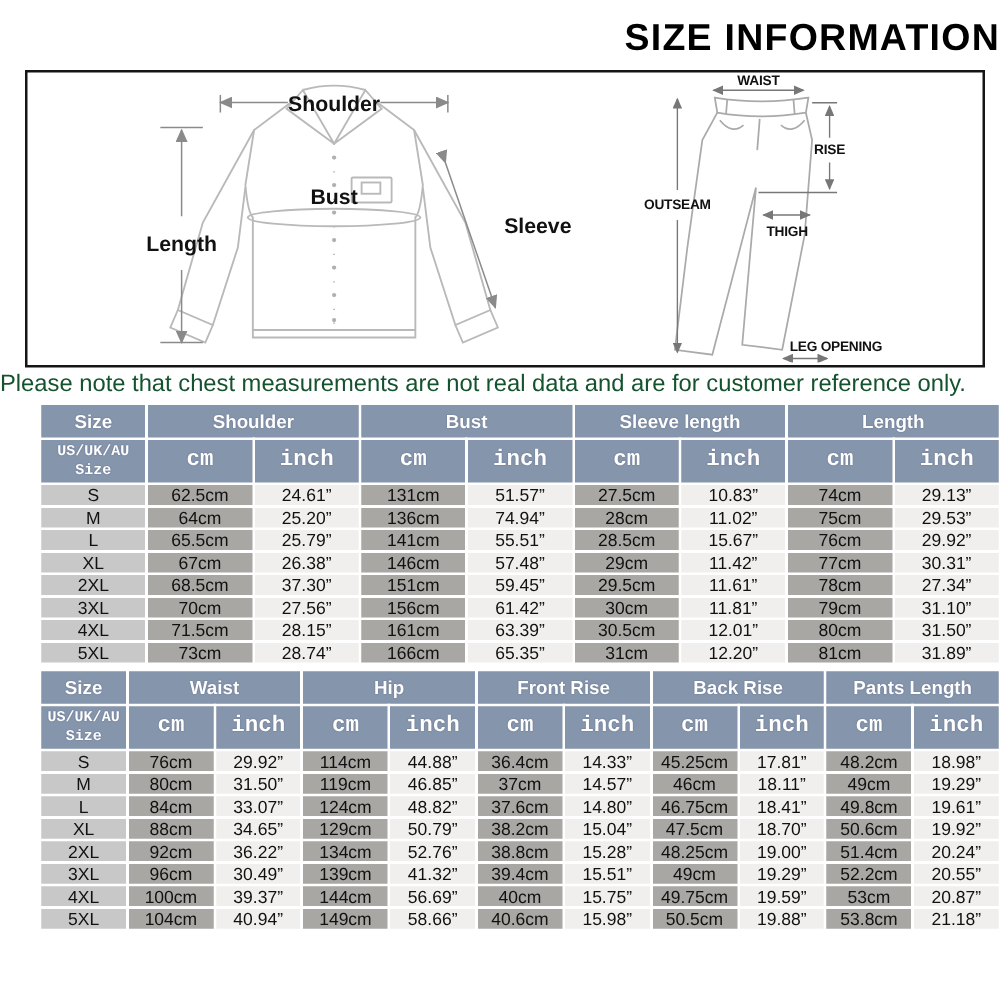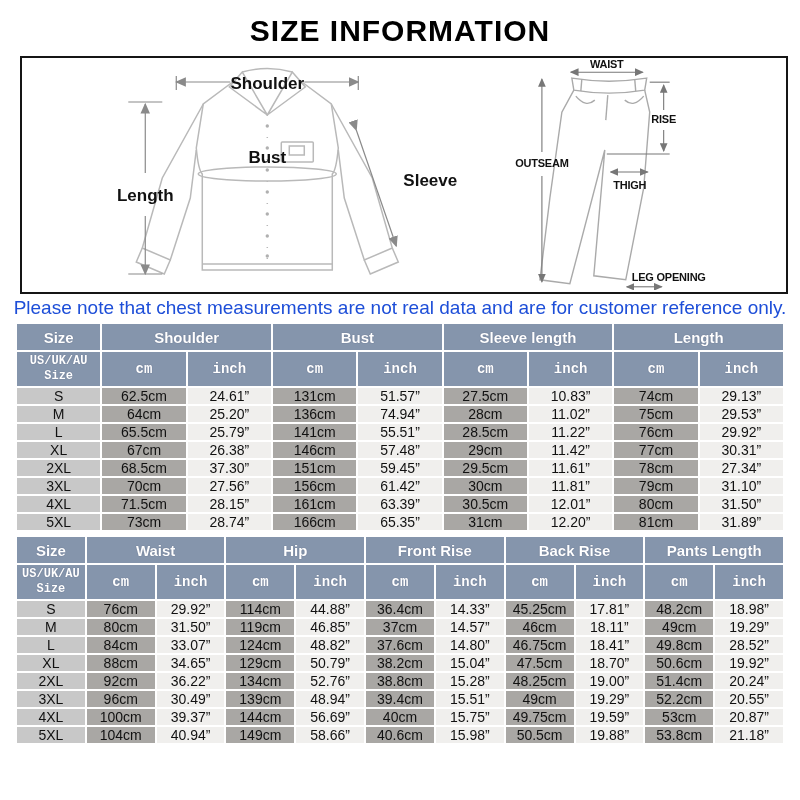--- a/index.html
+++ b/index.html
@@ -8,49 +8,49 @@
     --cm-col:#a9a7a4;
     --inch-col:#f0efed;
   }
   *{box-sizing:border-box;}
   html,body{margin:0;padding:0;}
   body{
     width:800px;height:800px;background:#fff;
     font-family:"Liberation Sans",sans-serif;color:#111;overflow:hidden;
   }
   .title{
-    text-align:center;font-size:30px;font-weight:bold;
+    text-align:right;font-size:30px;font-weight:bold;
     margin:14px 0 8px;letter-spacing:1px;color:#000;
   }
   .diagram-box{
     margin-left:20px;width:768px;height:238px;
     border:2px solid #151515;display:flex;align-items:flex-start;background:#fff;
   }
   svg{display:block;}
   svg text{font-family:"Liberation Sans",sans-serif;font-weight:bold;fill:#111;}
   .lbl-lg{font-size:17px;}
   .lbl-sm{font-size:11px;letter-spacing:-0.2px;}
   .note{
-    font-size:19px;line-height:24px;text-align:center;
-    margin:2px 0 2px;white-space:nowrap;color:#1d4ed8;
+    font-size:19px;line-height:24px;
+    margin:2px 0 2px;white-space:nowrap;color:#14532d;
   }
   table{
     border-collapse:collapse;table-layout:fixed;
-    margin-left:15px;width:770px;
+    margin-left:31px;width:770px;
   }
   #pants-table{margin-top:3px;}
   th,td{border:2px solid #fff;padding:0;text-align:center;overflow:hidden;}
   .group-h{
     height:28px;background:var(--header-bg);color:#fff;
     font-size:15px;font-weight:bold;text-shadow:0 0 1px rgba(10,20,60,.45);
   }
   .sub-h{
     height:36px;background:var(--header-bg);color:#fff;
     font-family:"Liberation Mono",monospace;font-weight:bold;
-    font-size:14px;line-height:1.2;text-shadow:0 0 1px rgba(10,20,60,.45);
+    font-size:18px;line-height:1.2;text-shadow:0 0 1px rgba(10,20,60,.45);
   }
   .sub-size{font-size:12px;line-height:1.25;}
   tbody td{height:18px;font-size:14px;color:#111;}
   .c-size{background:var(--size-col);}
   .c-cm{background:var(--cm-col);}
   .c-inch{background:var(--inch-col);}
 </style>
 </head>
 <body>
 
@@ -195,21 +195,21 @@
         <td class="c-cm">75cm</td>
         <td class="c-inch">29.53”</td>
       </tr>
       <tr>
         <td class="c-size">L</td>
         <td class="c-cm">65.5cm</td>
         <td class="c-inch">25.79”</td>
         <td class="c-cm">141cm</td>
         <td class="c-inch">55.51”</td>
         <td class="c-cm">28.5cm</td>
-        <td class="c-inch">11.22”</td>
+        <td class="c-inch">15.67”</td>
         <td class="c-cm">76cm</td>
         <td class="c-inch">29.92”</td>
       </tr>
       <tr>
         <td class="c-size">XL</td>
         <td class="c-cm">67cm</td>
         <td class="c-inch">26.38”</td>
         <td class="c-cm">146cm</td>
         <td class="c-inch">57.48”</td>
         <td class="c-cm">29cm</td>
@@ -321,21 +321,21 @@
         <td class="c-size">L</td>
         <td class="c-cm">84cm</td>
         <td class="c-inch">33.07”</td>
         <td class="c-cm">124cm</td>
         <td class="c-inch">48.82”</td>
         <td class="c-cm">37.6cm</td>
         <td class="c-inch">14.80”</td>
         <td class="c-cm">46.75cm</td>
         <td class="c-inch">18.41”</td>
         <td class="c-cm">49.8cm</td>
-        <td class="c-inch">28.52”</td>
+        <td class="c-inch">19.61”</td>
       </tr>
       <tr>
         <td class="c-size">XL</td>
         <td class="c-cm">88cm</td>
         <td class="c-inch">34.65”</td>
         <td class="c-cm">129cm</td>
         <td class="c-inch">50.79”</td>
         <td class="c-cm">38.2cm</td>
         <td class="c-inch">15.04”</td>
         <td class="c-cm">47.5cm</td>
@@ -354,21 +354,21 @@
         <td class="c-cm">48.25cm</td>
         <td class="c-inch">19.00”</td>
         <td class="c-cm">51.4cm</td>
         <td class="c-inch">20.24”</td>
       </tr>
       <tr>
         <td class="c-size">3XL</td>
         <td class="c-cm">96cm</td>
         <td class="c-inch">30.49”</td>
         <td class="c-cm">139cm</td>
-        <td class="c-inch">48.94”</td>
+        <td class="c-inch">41.32”</td>
         <td class="c-cm">39.4cm</td>
         <td class="c-inch">15.51”</td>
         <td class="c-cm">49cm</td>
         <td class="c-inch">19.29”</td>
         <td class="c-cm">52.2cm</td>
         <td class="c-inch">20.55”</td>
       </tr>
       <tr>
         <td class="c-size">4XL</td>
         <td class="c-cm">100cm</td>

